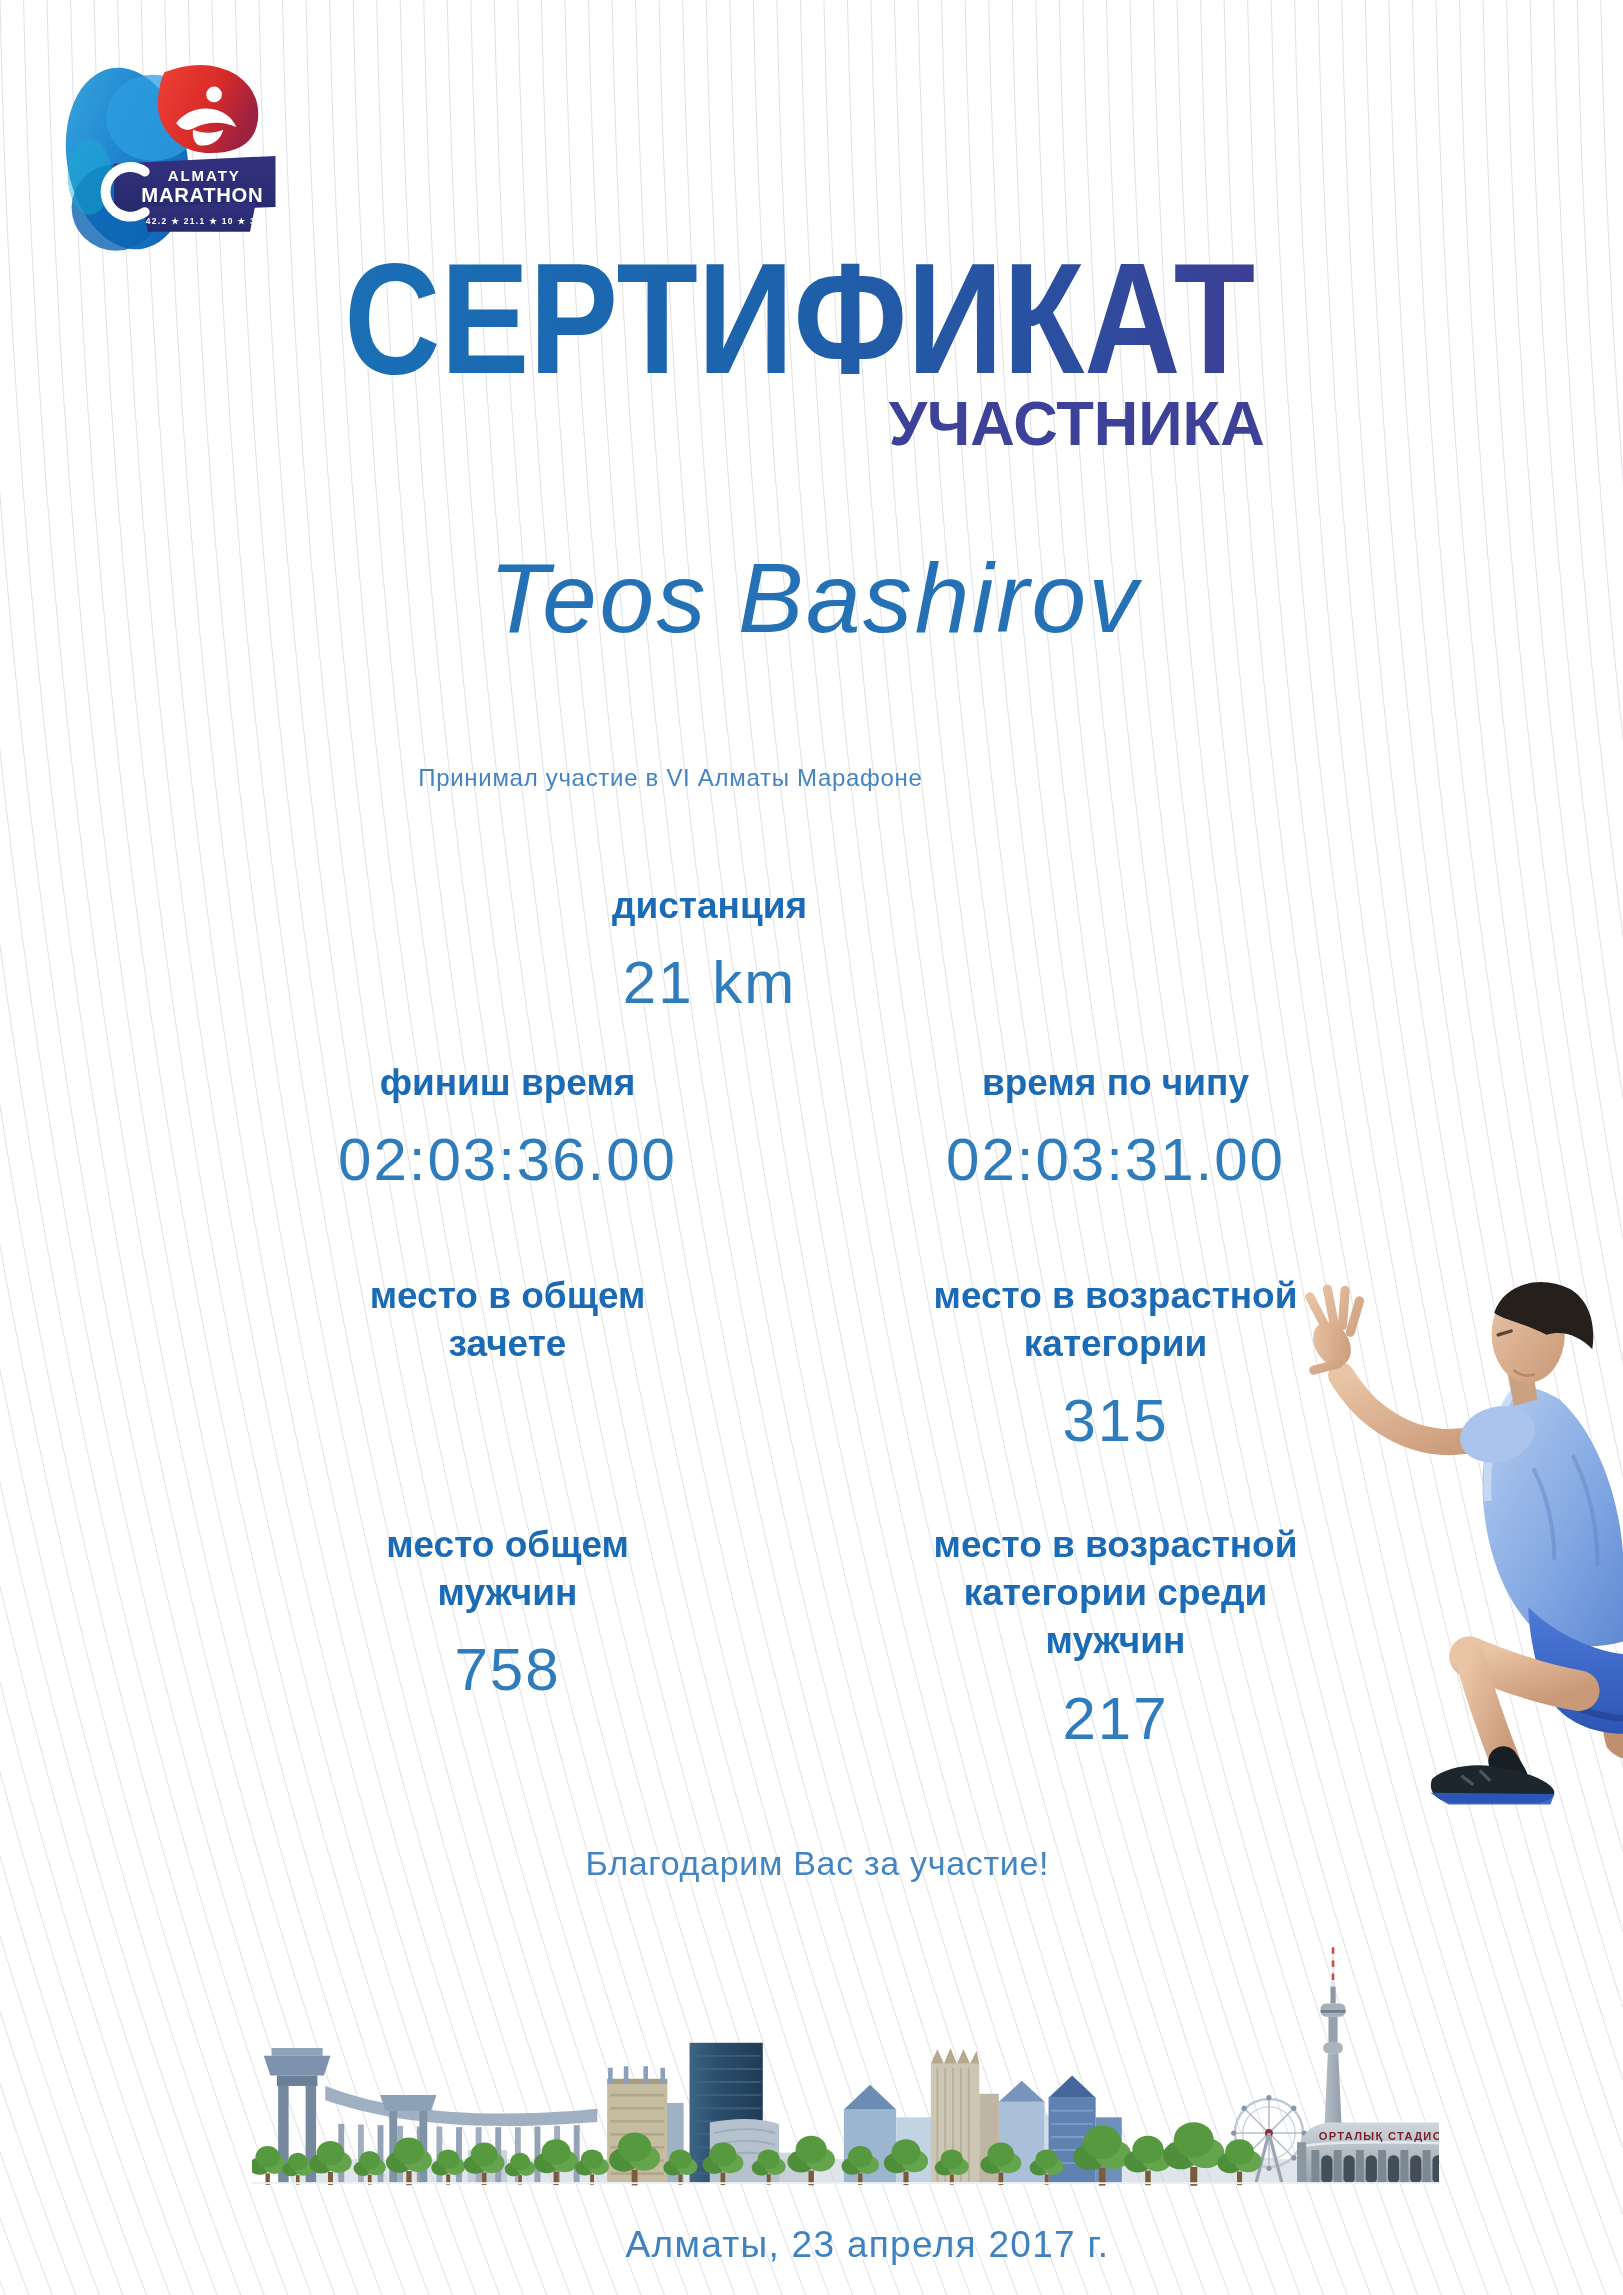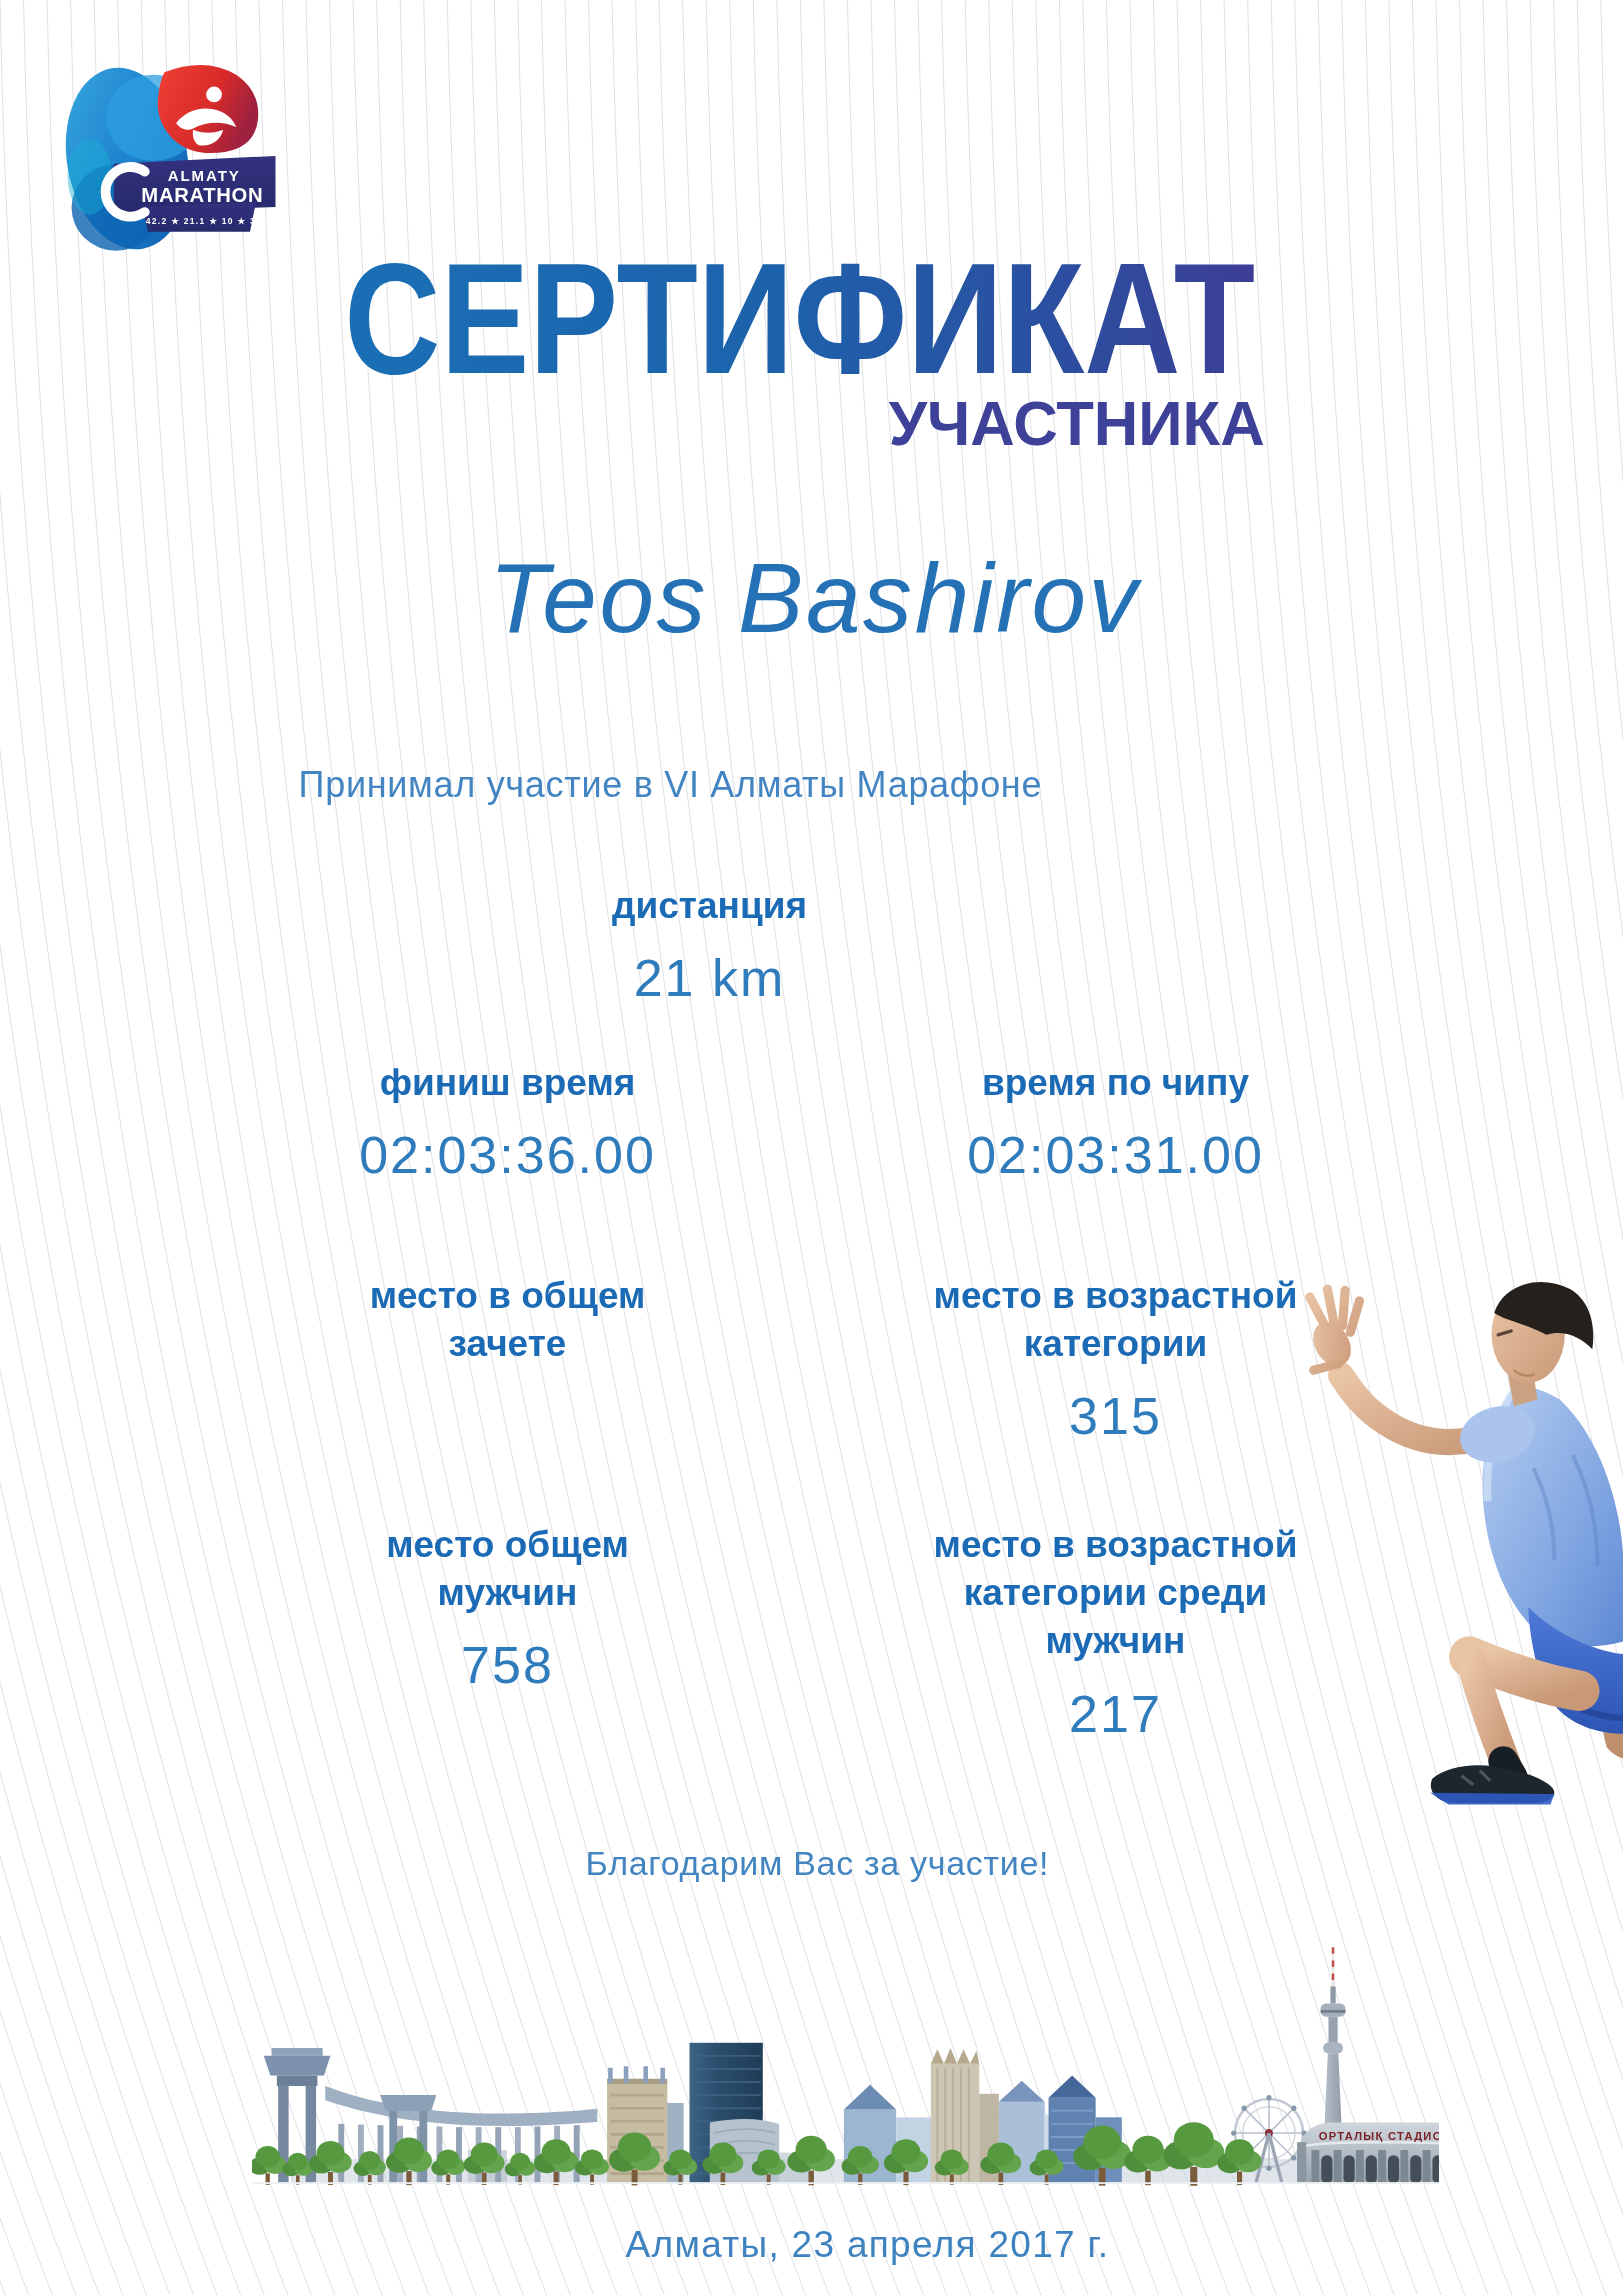--- a/index.html
+++ b/index.html
@@ -9,25 +9,25 @@
   .abs{position:absolute;}
   
   .logo{left:65px;top:59px;width:219px;height:199px;}
   
   .headline{left:0;top:0;width:1623px;height:497px;}
   
   .name{left:0;top:542px;width:1623px;text-align:center;padding-left:6px;box-sizing:border-box;
         font-family:Liberation Sans, sans-serif;font-style:italic;font-size:98px;letter-spacing:2.6px;
         color:#2472b5;}
   .participation{left:0;top:764px;width:1329px;text-align:center;padding-left:11.8px;box-sizing:border-box;
-        font-size:36px;font-weight:300;letter-spacing:0.7px;color:#4285c2;}
+        font-size:24px;font-weight:300;letter-spacing:0.7px;color:#4285c2;}
   
   .stat{position:absolute;text-align:center;}
   .stat-label{font-weight:bold;font-size:37px;line-height:1.3;color:#1a6ab5;margin:0 auto;}
-  .stat-value{font-size:52px;font-weight:300;letter-spacing:2px;color:#2f7cbd;margin-top:18.3px;}
+  .stat-value{font-size:60px;font-weight:300;letter-spacing:2px;color:#2f7cbd;margin-top:18.3px;}
   .stat-center{left:0;width:1419px;}
   .col-l{left:213px;width:589px;}
   .col-r{left:821px;width:589px;}
   .top-dist{top:882px;}
   .top-times{top:1059px;}
   .top-places1{top:1272px;}
   .top-places2{top:1521px;}
   .wrap430{max-width:281px;}
   .wrap560{max-width:366px;}
   .wrap380{max-width:249px;}

